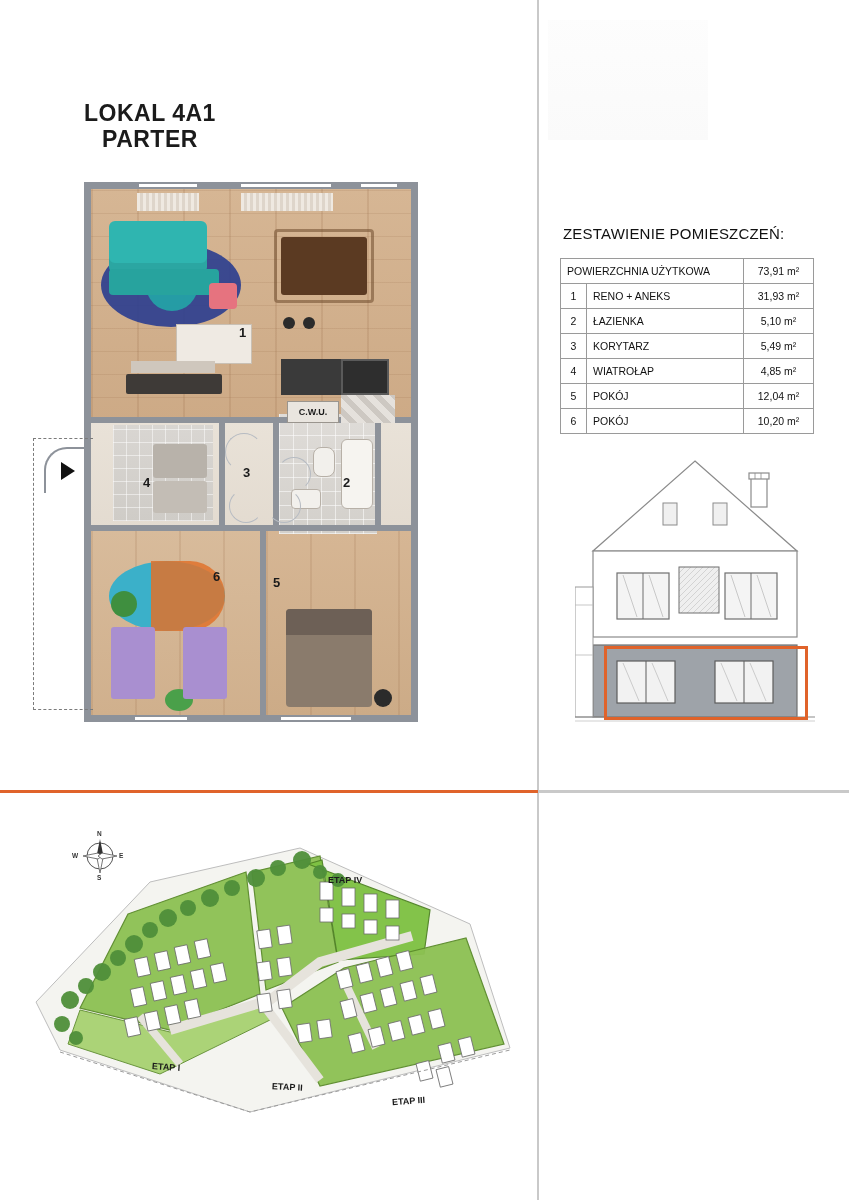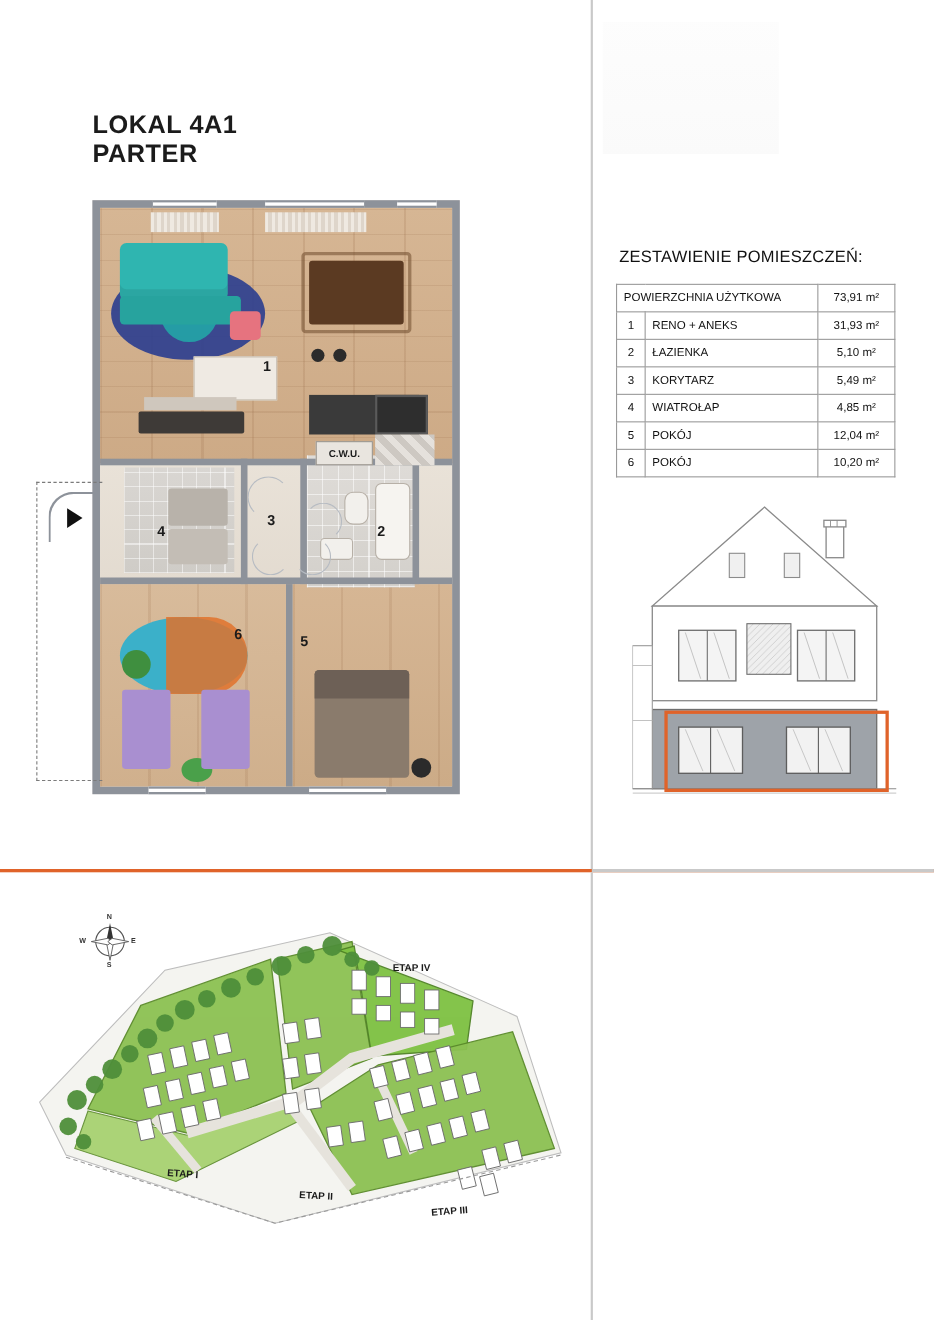--- a/index.html
+++ b/index.html
@@ -23,21 +23,21 @@
     background:#c9c9c9;
   }
   .vr-top { position:absolute; left:537px; top:0; width:2px; height:790px; background:#c9c9c9; }
 
   
   .title-block {
     position:absolute; left:84px; top:100px;
     color:#1b1b1b;
   }
   .title-block .l1 { font-size:23px; font-weight:bold; letter-spacing:0.5px; line-height:26px;}
-  .title-block .l2 { font-size:23px; font-weight:bold; letter-spacing:0.5px; line-height:26px;}
+  .title-block .l2 { font-size:23px; font-weight:bold; letter-spacing:0.5px; line-height:26px;text-align:center;}
 
   
   .plan {
     position:absolute; left:84px; top:182px; width:334px; height:540px;
     border:7px solid #8d929a;
     background:#efe7df;
   }
   .plan-inner { position:absolute; inset:0; }
 
   
@@ -471,15 +471,15 @@
     </svg>
     <span class="lbl" style="left:21px;top:-2px;">N</span>
     <span class="lbl" style="left:43px;top:20px;">E</span>
     <span class="lbl" style="left:21px;top:42px;">S</span>
     <span class="lbl" style="left:-4px;top:20px;">W</span>
   </div>
 
   <div class="etap-lbl" style="left:152px;top:1062px;transform:rotate(4deg);">ETAP I</div>
   <div class="etap-lbl" style="left:272px;top:1082px;transform:rotate(3deg);">ETAP II</div>
   <div class="etap-lbl" style="left:392px;top:1096px;transform:rotate(-4deg);">ETAP III</div>
-  <div class="etap-lbl" style="left:357px;top:875px;">ETAP IV</div>
+  <div class="etap-lbl" style="left:328px;top:875px;">ETAP IV</div>
 
 </div>
 
 </body></html>

